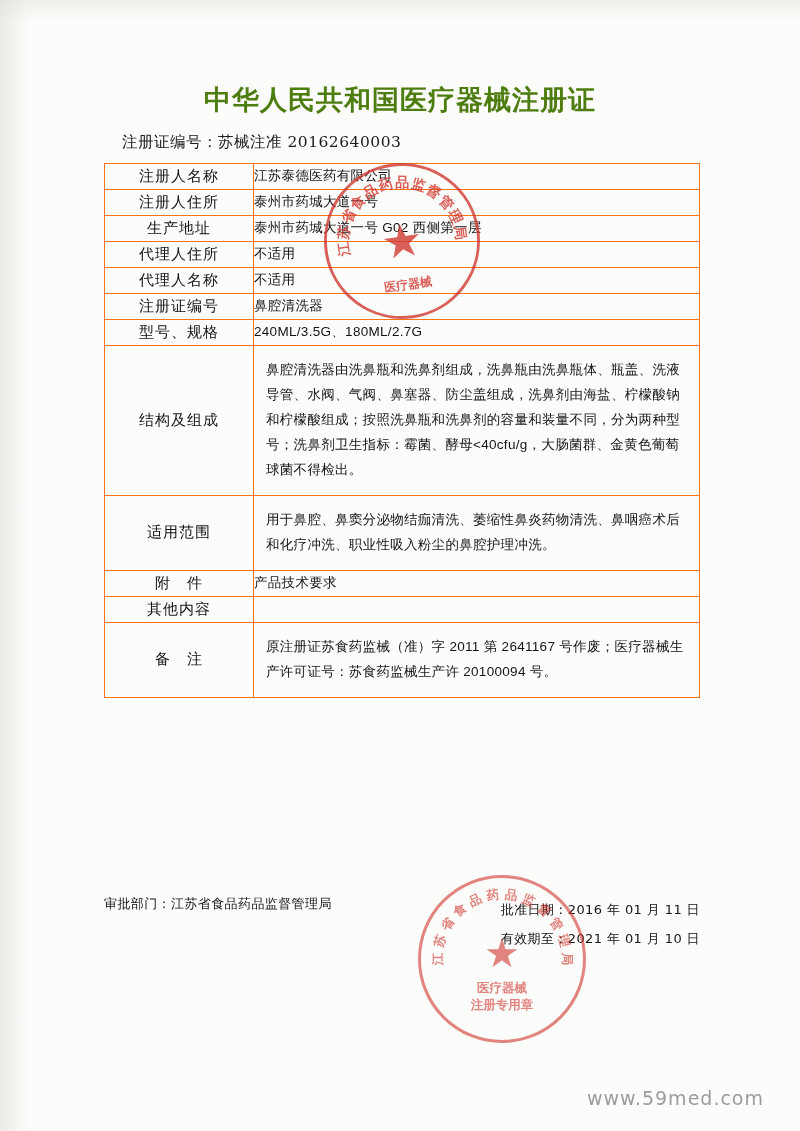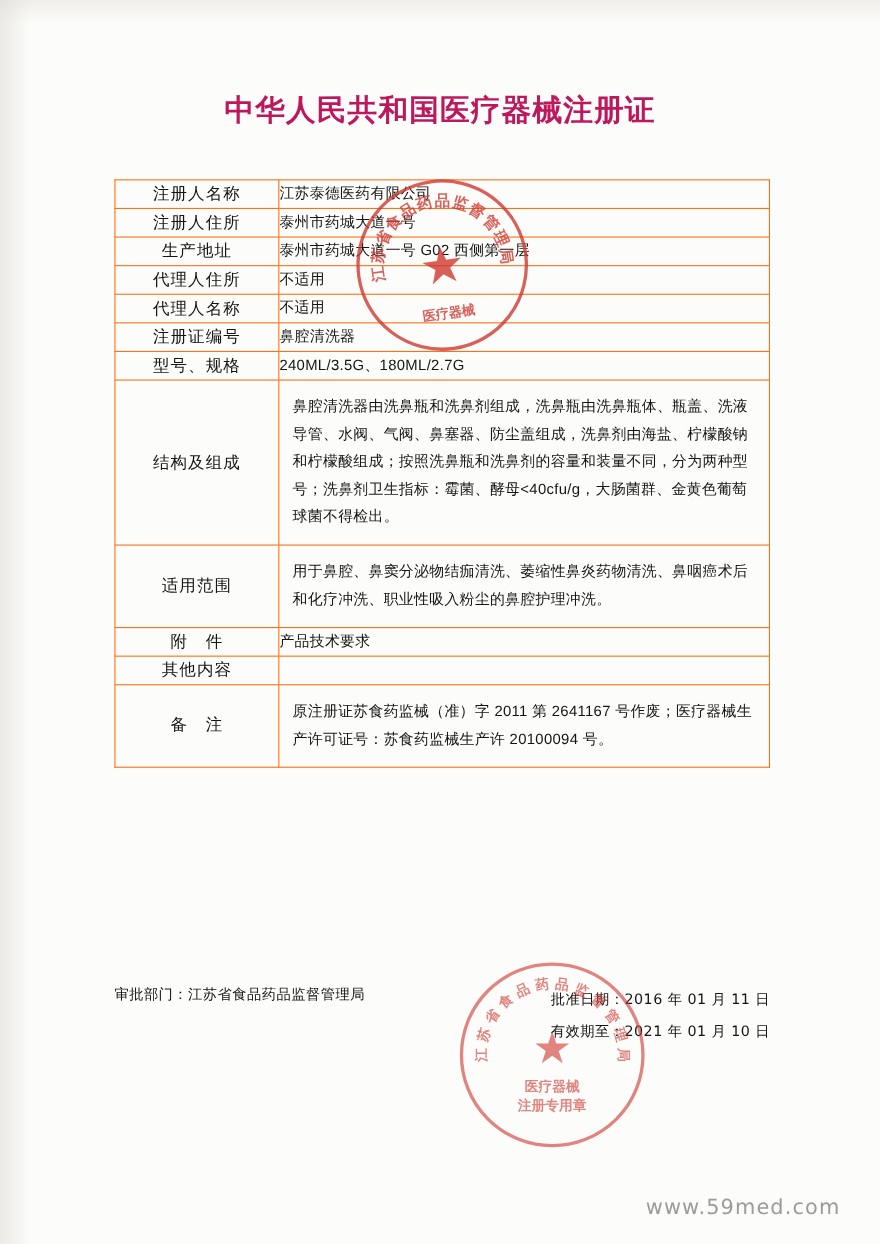--- a/index.html
+++ b/index.html
@@ -35,21 +35,21 @@
   .doc-title {
     position: absolute;
     top: 82px;
     left: 0;
     width: 100%;
     text-align: center;
     font-family: "DejaVu Serif", serif;
     font-size: 27px;
     font-weight: bold;
     letter-spacing: 1px;
-    color: #be185d;
+    color: #4d7c0f;
   }
   .cert-no {
     position: absolute;
     top: 132px;
     left: 122px;
     font-family: "DejaVu Serif", serif;
     font-size: 15.5px;
     color: #1b1b1b;
     letter-spacing: 0.5px;
   }
@@ -185,20 +185,21 @@
 </head>
 <body>
 
 <div class="page">
 
   <div class="scan-edge-left"></div>
   <div class="scan-edge-top"></div>
 
   <div class="doc-title">中华人民共和国医疗器械注册证</div>
 
+  <div class="cert-no">注册证编号：苏械注准 20162640003</div>
 
   <table class="cert">
     <tbody>
       <tr>
         <td class="label row-h1">注册人名称</td>
         <td class="value">江苏泰德医药有限公司</td>
       </tr>
       <tr>
         <td class="label row-h1">注册人住所</td>
         <td class="value">泰州市药城大道一号</td>

